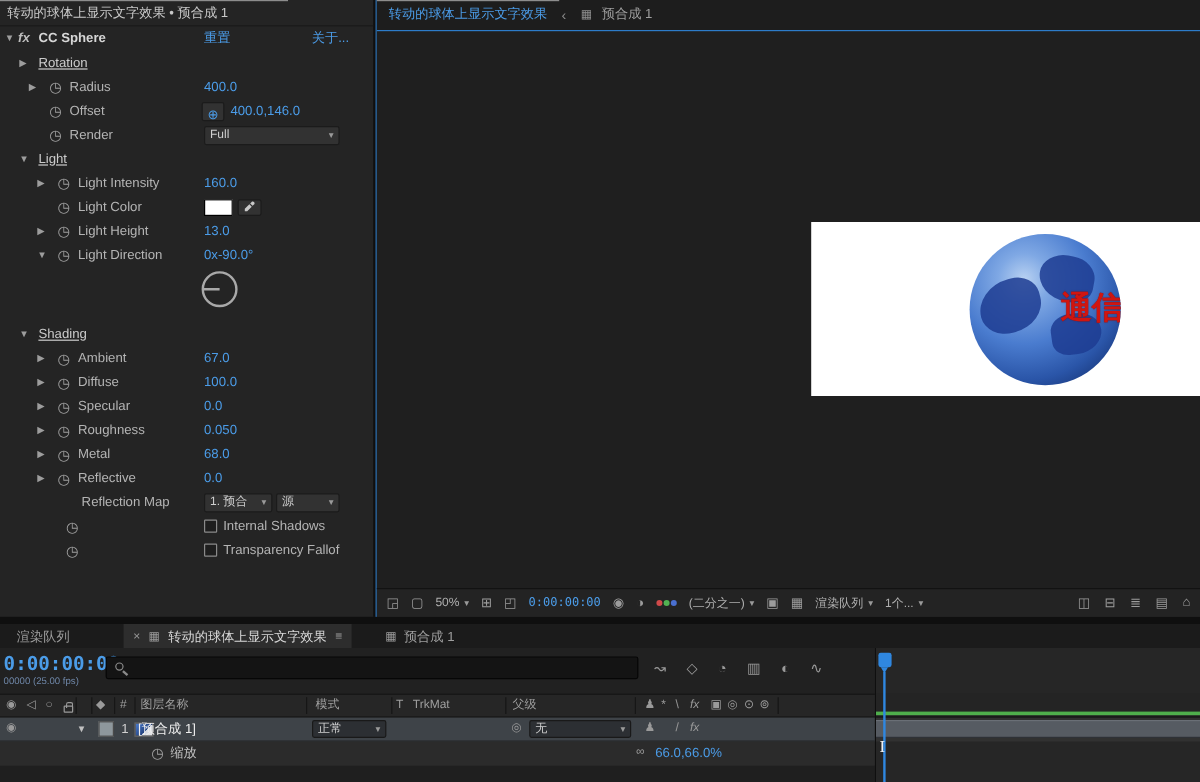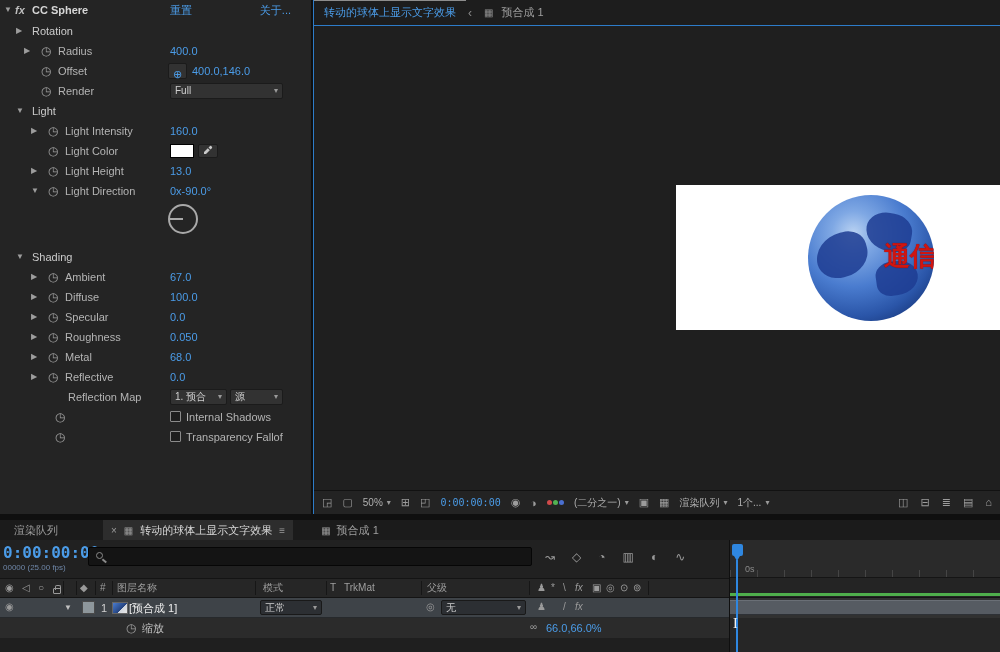--- a/index.html
+++ b/index.html
@@ -19,21 +19,21 @@
   .blue{color:#4b9ce8;}
   .lnk-reset{position:absolute;left:170px;}
   .lnk-about{position:absolute;right:20px;}
   .fx-rows{flex:1;position:relative;overflow:hidden;padding-top:1px;}
   .frow{height:20px;position:relative;font-size:11px;line-height:20px;color:#b4b4b4;white-space:nowrap;}
   .fspacer{height:8px;}
   .dialrow{height:38px;}
   .twirl{position:absolute;top:0;font-size:8px;color:#9d9d9d;line-height:20px;}
   .sw{position:absolute;top:0;font-size:12px;color:#9d9d9d;line-height:20px;}
   .flabel{position:absolute;top:0;}
-  .fgroup{color:#cbcbcb;}
+  .fgroup{color:#cbcbcb;text-decoration:underline;}
   .fval{position:absolute;left:170px;top:0;color:#4b9ce8;}
   .fselect{position:absolute;top:2px;height:16px;background:#323232;border:1px solid #1b1b1b;border-radius:2px;display:flex;align-items:center;justify-content:space-between;padding:0 4px;font-size:10px;color:#cfcfcf;line-height:14px;}
   .selarrow{font-size:8px;color:#9a9a9a;margin-left:4px;}
   .seltext{overflow:hidden;}
   .chbox{position:absolute;top:2px;width:19px;height:16px;background:#323232;border:1px solid #1b1b1b;border-radius:2px;text-align:center;}
   .chglyph{color:#4b9ce8;font-size:11px;line-height:14px;}
   .swatch{position:absolute;top:3px;width:24px;height:14px;background:#ffffff;border:1px solid #000;}
   .dropper{position:absolute;top:3px;width:20px;height:14px;background:#323232;border:1px solid #1b1b1b;border-radius:2px;text-align:center;line-height:10px;}
   .checkbox{position:absolute;top:4px;width:11px;height:11px;background:#1e1e1e;border:1px solid #8a8a8a;border-radius:1px;}
   .dial{position:absolute;left:166px;top:1px;width:34px;height:34px;}
@@ -115,20 +115,25 @@
   .ph-head::after{content:"";position:absolute;left:2px;top:12px;border-left:3.5px solid transparent;border-right:3.5px solid transparent;border-top:5px solid #2f87e0;}
   .ph-line{position:absolute;top:20px;bottom:0;left:4px;width:2px;background:#2f87e0;}
   .ibeam{position:absolute;left:3px;top:76px;font-family:"Liberation Serif",serif;font-size:14px;color:#f0f0f0;}
 </style>
 </head>
 <body>
 
 <div class="top">
 
   <section class="fx-panel">
+    <div class="fx-tab">
+      <span>转动的球体上显示文字效果</span>
+      <span>•</span>
+      <span>预合成 1</span>
+    </div>
     <div class="fx-head">
       <span class="twirl" style="left:4px">▼</span>
       <span class="fxbadge">fx</span>
       <span class="ename">CC Sphere</span>
       <span class="blue lnk-reset">重置</span>
       <span class="blue lnk-about">关于...</span>
     </div>
     <div class="fx-rows" id="fxRows">
         <div class="frow">
           <span class="twirl" style="left: 16px;">▶</span>
@@ -383,21 +388,21 @@
           <i class="sep" style="left:529px"></i>
           <i class="sep" style="left:648px"></i>
       </div>
 
       <div class="tl-row tl-layer">
         <span class="hic" style="left:5px">◉</span>
         <span class="twl" style="left:64px">▼</span>
         <span class="chip" style="left:82px"></span>
         <span class="lnum" style="left:101px">1</span>
         <span class="thumb" style="left:112px"></span>
-        <span class="lname" style="left:129px">[预合成 1]</span>
+        <span class="lname" style="left:115px">[预合成 1]</span>
         <span class="tsel" style="left:260px;width:62px">
           <span class="seltext">正常</span>
           <span class="selarrow">▾</span>
         </span>
         <span class="hic" style="left:426px">◎</span>
         <span class="tsel" style="left:441px;width:85px">
           <span class="seltext">无</span>
           <span class="selarrow">▾</span>
         </span>
         <span class="hic" style="left:537px">♟</span>
@@ -409,23 +414,20 @@
         <span class="sw" style="left:126px">◷</span>
         <span class="plabel" style="left:142px">缩放</span>
         <span class="hic" style="left:530px">∞</span>
         <span class="pval" style="left:546px">66.0,66.0%</span>
       </div>
 
       <div class="tl-fill"></div>
     </div>
 
     <div class="tl-right">
-      <div class="ruler">
-        <span class="rlabel">0s</span>
-      </div>
       <div class="hdrstrip"></div>
       <div class="greenbar"></div>
       <div class="rowtint"></div>
       <div class="layerbar"></div>
       <div class="playhead">
         <div class="ph-head"></div>
         <div class="ph-line"></div>
       </div>
       <div class="ibeam">I</div>
     </div>

